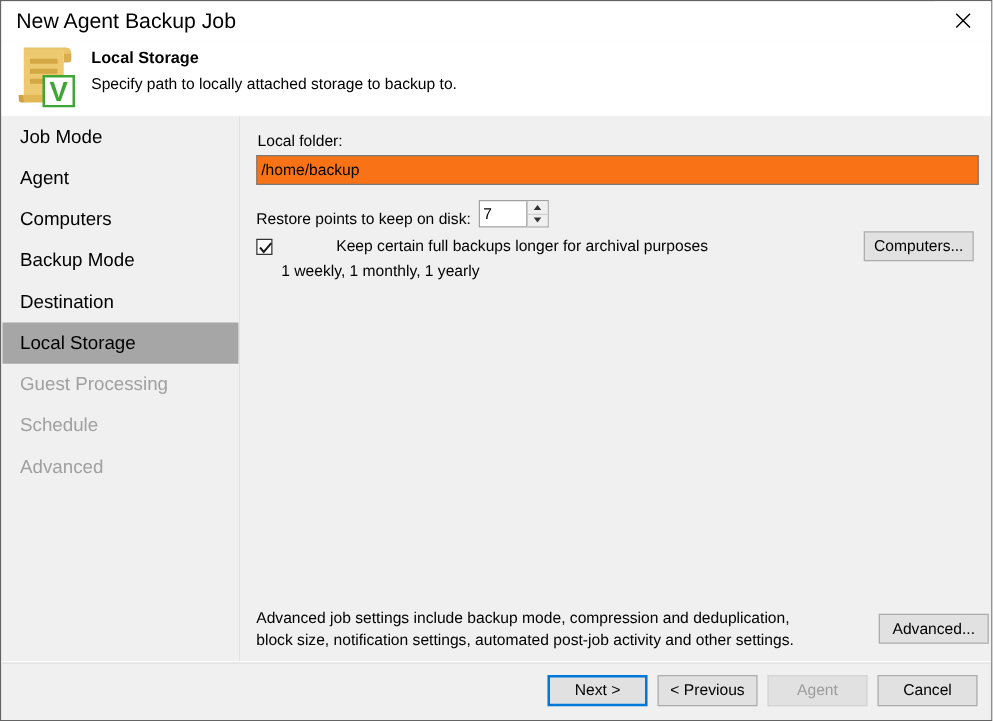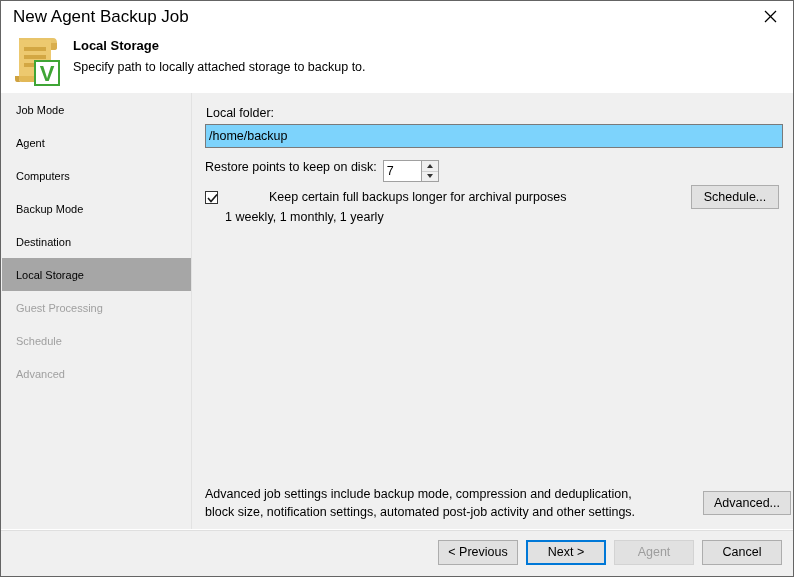--- a/index.html
+++ b/index.html
@@ -83,21 +83,21 @@
 
   .sidebar {
     position: absolute; left: 1px; top: 0;
     width: 189px; height: 436px;
     background: #f0f0f0;
   }
   .sidebar-item {
     height: 33px;
     display: flex; align-items: center;
     padding-left: 14px;
-    font-size: 11px;
+    font-size: 15px;
     color: #000000;
     white-space: nowrap;
     cursor: default;
   }
   .sidebar-item.active {
     background: #a6a6a6;
     color: #000000;
   }
   .sidebar-item.disabled {
     color: #a0a0a0;
@@ -118,33 +118,33 @@
 
   
   .label-local-folder {
     position: absolute; left: 13px; top: 13px;
     font-size: 12.5px;
     white-space: nowrap;
   }
   .folder-input {
     position: absolute; left: 12px; top: 31px;
     width: 578px; height: 24px;
-    background: #7dd3fc;
+    background: #f97316;
     border: 1px solid #7a7a7a;
     font-family: "Liberation Sans", sans-serif;
     font-size: 12.5px;
     color: #000000;
     padding: 0 3px;
     line-height: 22px;
     outline: none;
   }
 
   .restore-row {
     position: absolute; left: 12px; top: 67px;
-    display: flex; align-items: flex-start;
+    display: flex; align-items: flex-end;
   }
   .restore-label {
     font-size: 12.5px;
     white-space: nowrap;
     margin-right: 6px;
   }
   .spinner {
     position: relative;
     width: 56px; height: 22px;
     background: #ffffff;
@@ -373,36 +373,36 @@
         <span class="checkbox">
           <svg width="11" height="11" viewBox="0 0 11 11" aria-hidden="true">
             <polyline points="1,5 4,8.5 10,1.5" fill="none" stroke="#1a1a1a" stroke-width="1.6"></polyline>
           </svg>
         </span>
         <span class="checkbox-label">Keep certain full backups longer for archival purposes</span>
       </div>
 
       <div class="sub-note">1 weekly, 1 monthly, 1 yearly</div>
 
-      <button class="btn btn-configure">Schedule...</button>
+      <button class="btn btn-configure">Computers...</button>
 
       <div class="advanced-block">
         <div class="advanced-text">
           <div>Advanced job settings include backup mode, compression and deduplication,</div>
           <div>block size, notification settings, automated post-job activity and other settings.</div>
         </div>
         <button class="btn btn-advanced">Advanced...</button>
       </div>
 
     </div>
   </div>
 
   <div class="footer">
     <div class="footer-sep"></div>
     <div class="footer-buttons">
+      <button class="btn btn-footer default">Next &gt;</button>
       <button class="btn btn-footer">&lt; Previous</button>
-      <button class="btn btn-footer default">Next &gt;</button>
       <button class="btn btn-footer disabled">Agent</button>
       <button class="btn btn-footer">Cancel</button>
     </div>
   </div>
 
 </div>
 
 </body></html>

